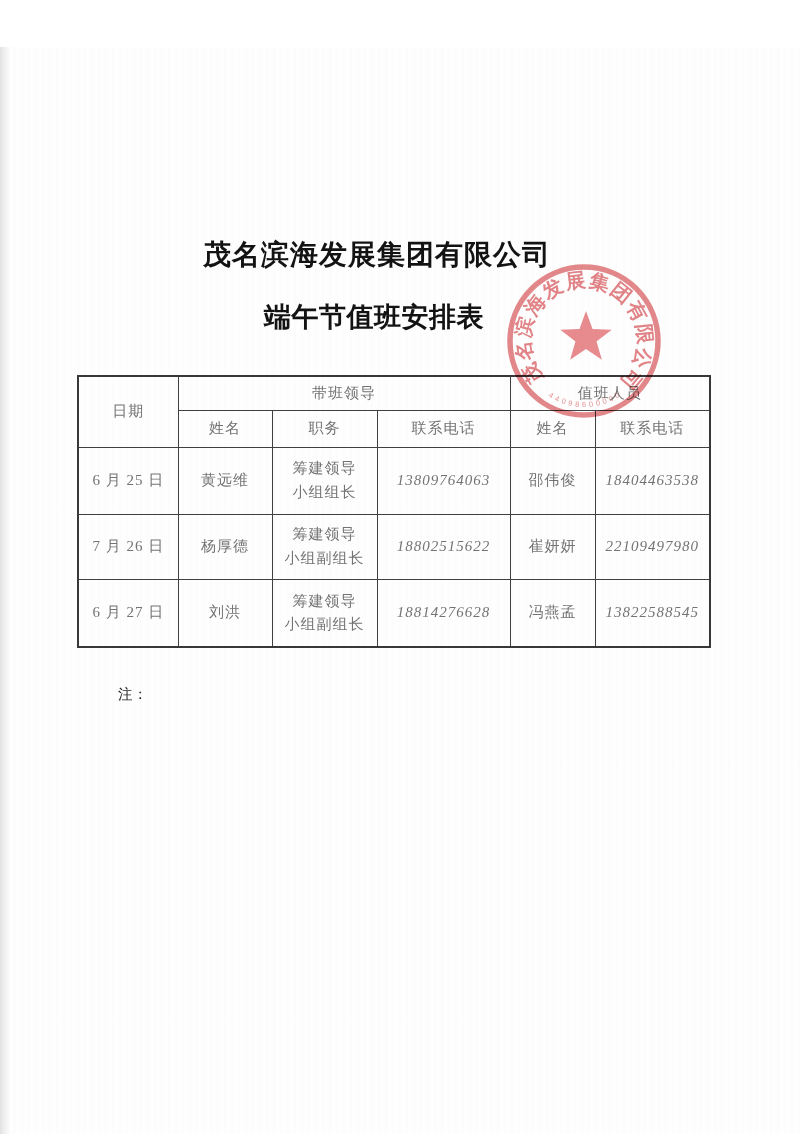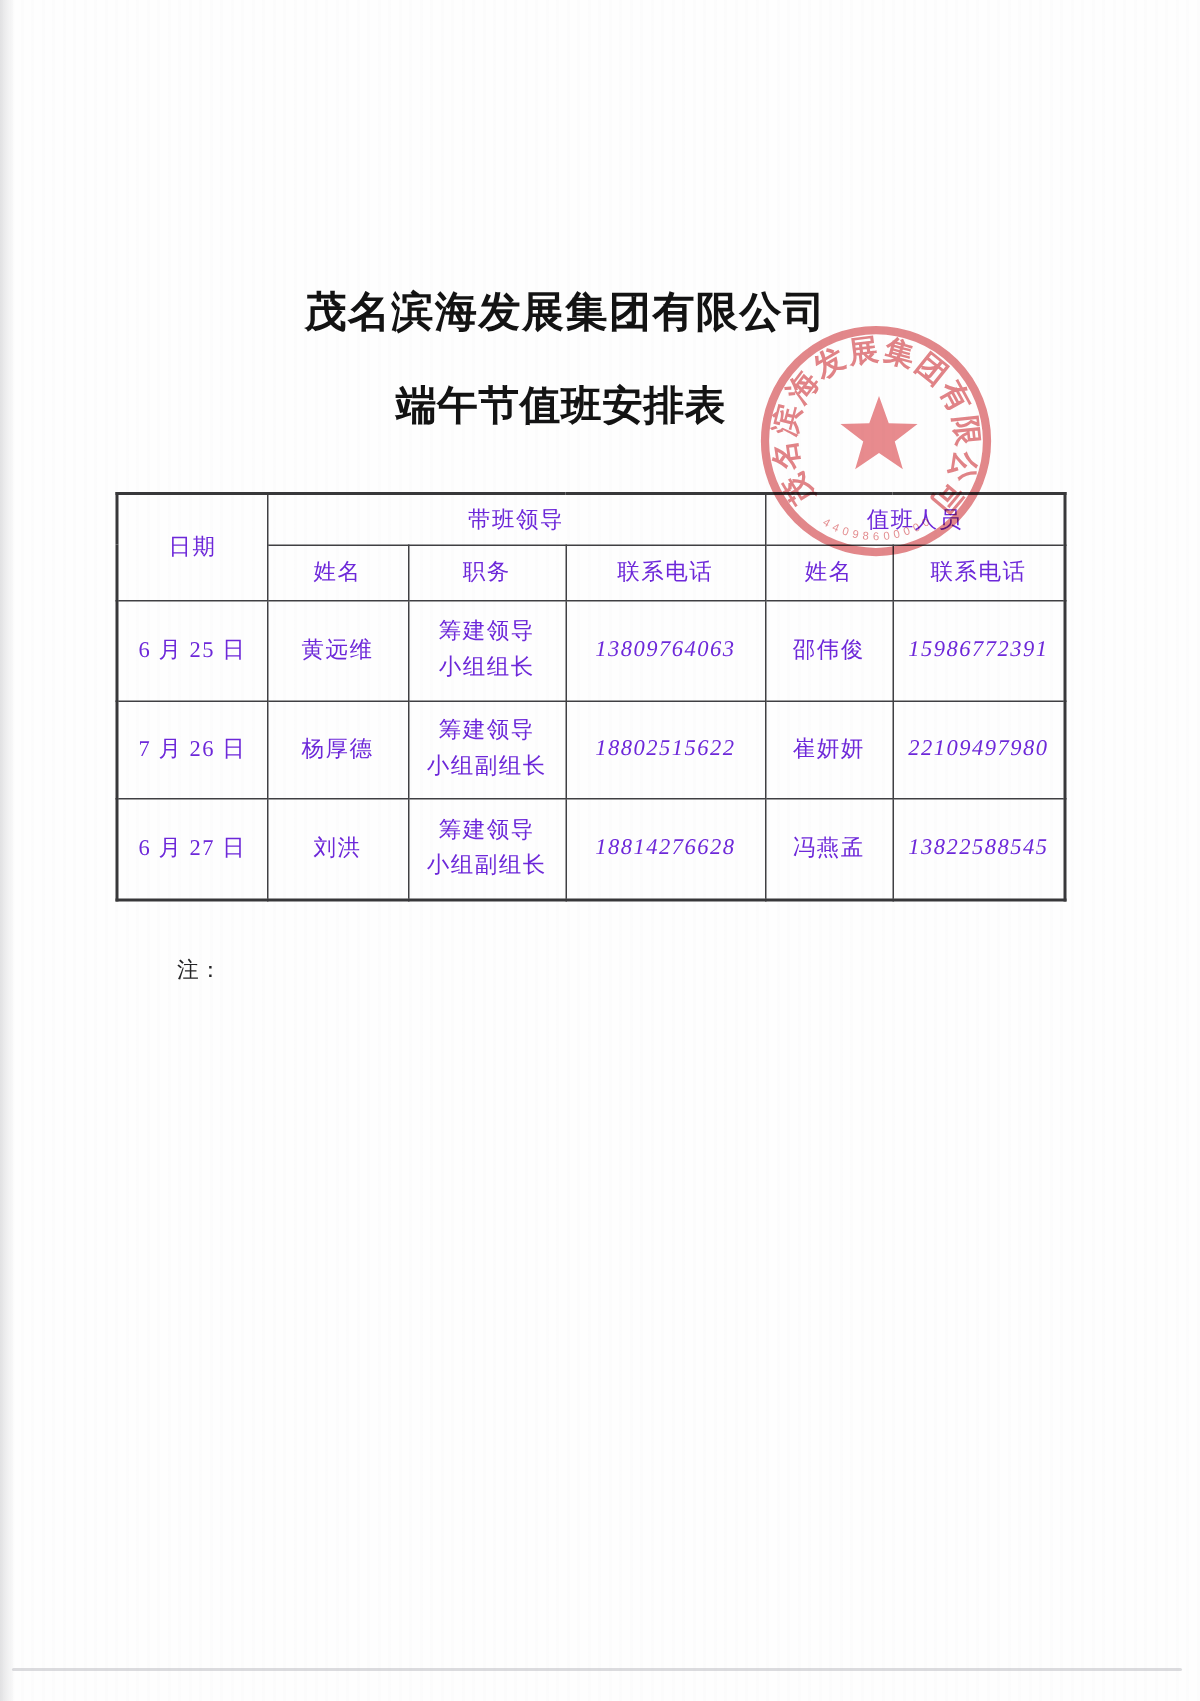--- a/index.html
+++ b/index.html
@@ -1,21 +1,21 @@
 <!DOCTYPE html>
 <html><head>
 <meta charset="utf-8">
 <style>
   html,body { margin:0; padding:0; }
   body {
     width:800px; height:1134px; position:relative; overflow:hidden;
     background:#ffffff; color:#1b1b1b;
     font-family:"Liberation Serif", serif;
   }
-  .page { position:absolute; inset:0; background:#fefefe; }
+  .page { position:absolute; inset:0; background:#fefefe;margin-top:47px; }
   .texture {
     position:absolute; inset:0; pointer-events:none;
     background:repeating-linear-gradient(90deg, rgba(80,80,90,0.012) 0 2px, rgba(0,0,0,0) 2px 7px);
   }
   .edge-left {
     position:absolute; left:0; top:0; bottom:0; width:10px;
     background:linear-gradient(to right, rgba(130,130,138,0.22), rgba(130,130,138,0));
   }
   .edge-bottom-line {
     position:absolute; left:8px; width:780px; top:1112px; height:2px;
@@ -34,21 +34,21 @@
   }
 
   table.duty {
     position:absolute; left:77px; top:328px; width:632px;
     border-collapse:collapse; table-layout:fixed;
     border:2px solid #38383a;
   }
   table.duty td {
     border:1px solid #404043;
     text-align:center; vertical-align:middle;
-    font-size:15px; padding:0 2px; color:#6d28d9;
+    font-size:15px; padding:0 2px; color:#737373;
     letter-spacing:1px;
   }
   tr.hr1 { height:34px; }
   tr.hr2 { height:37px; }
   tr.r1  { height:67px; }
   tr.r2  { height:65px; }
   tr.r3  { height:68px; }
   td.pos   { font-size:14px; white-space:pre-line; line-height:1.55; letter-spacing:1px; }
   td.phone { font-size:17px; letter-spacing:0.5px; font-family:"Liberation Serif", serif;font-style:italic; }
 
@@ -98,21 +98,21 @@
         <td>姓名</td>
         <td>联系电话</td>
       </tr>
       <tr class="r1">
         <td>6 月 25 日</td>
         <td>黄远维</td>
         <td class="pos">筹建领导
 小组组长</td>
         <td class="phone">13809764063</td>
         <td>邵伟俊</td>
-        <td class="phone">15986772391</td>
+        <td class="phone">18404463538</td>
       </tr>
       <tr class="r2">
         <td>7 月 26 日</td>
         <td>杨厚德</td>
         <td class="pos">筹建领导
 小组副组长</td>
         <td class="phone">18802515622</td>
         <td>崔妍妍</td>
         <td class="phone">22109497980</td>
       </tr>

